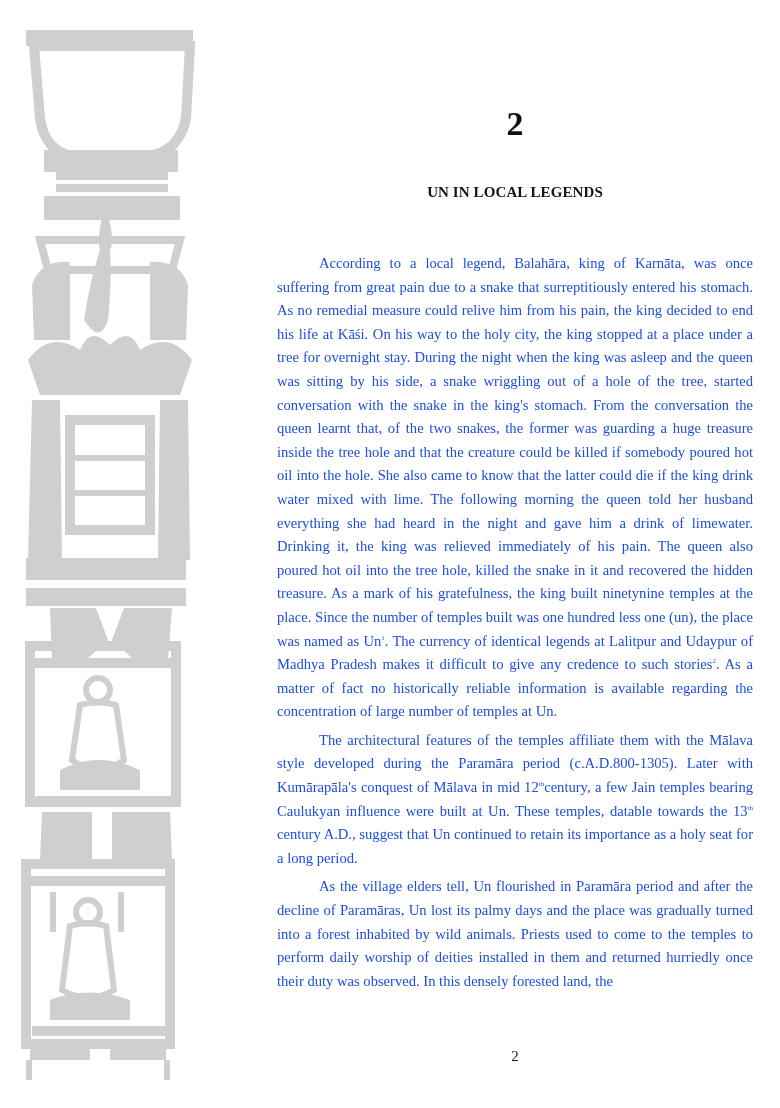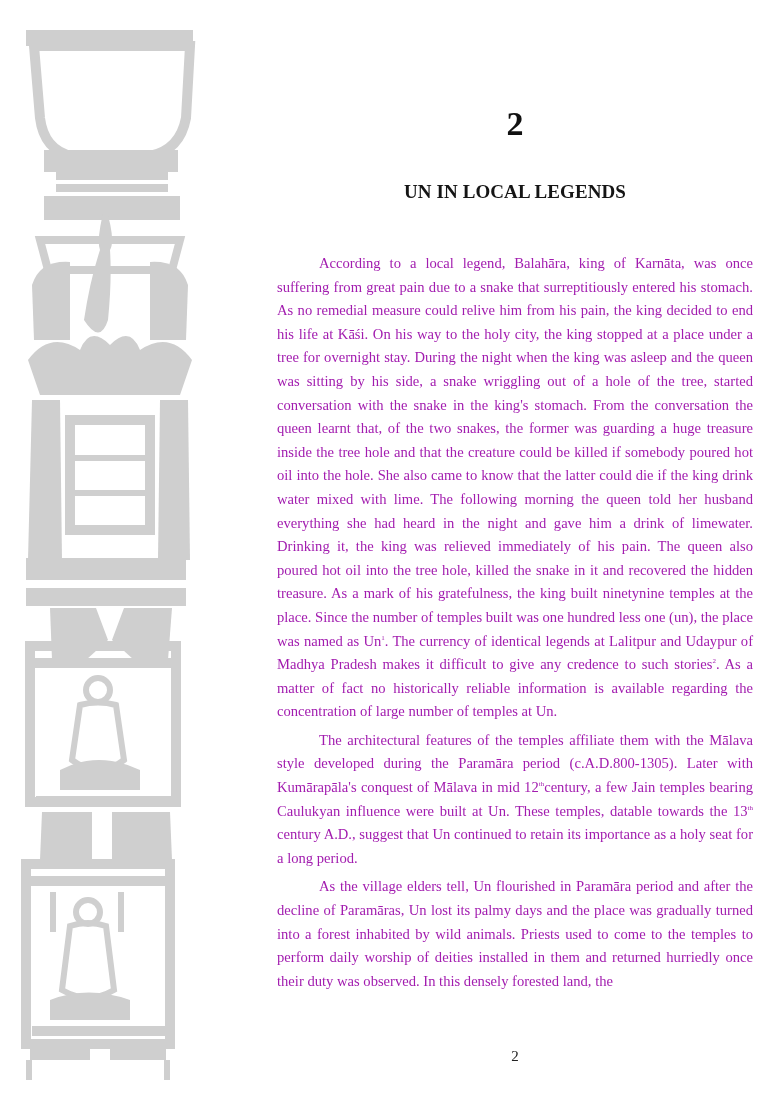--- a/index.html
+++ b/index.html
@@ -36,34 +36,34 @@
       color: #111;
     }
     .chapter-title {
       position: absolute;
       left: 277px;
       width: 476px;
       top: 180px;
       text-align: center;
       font-family: "Liberation Serif", serif;
       font-weight: bold;
-      font-size: 19px;
+      font-size: 15px;
       line-height: 24px;
       color: #151515;
       letter-spacing: 0.1px;
     }
     .body-text {
       position: absolute;
       left: 277px;
       width: 476px;
       top: 252px;
       font-family: "Liberation Serif", serif;
       font-size: 14.6px;
       line-height: 23.6px;
-      color: #a21caf;
+      color: #1d4ed8;
       text-align: justify;
     }
     .body-text p {
       margin: 0 0 5px 0;
       text-indent: 42px;
     }
     .body-text sup {
       font-size: 7px;
       line-height: 0;
       vertical-align: super;

